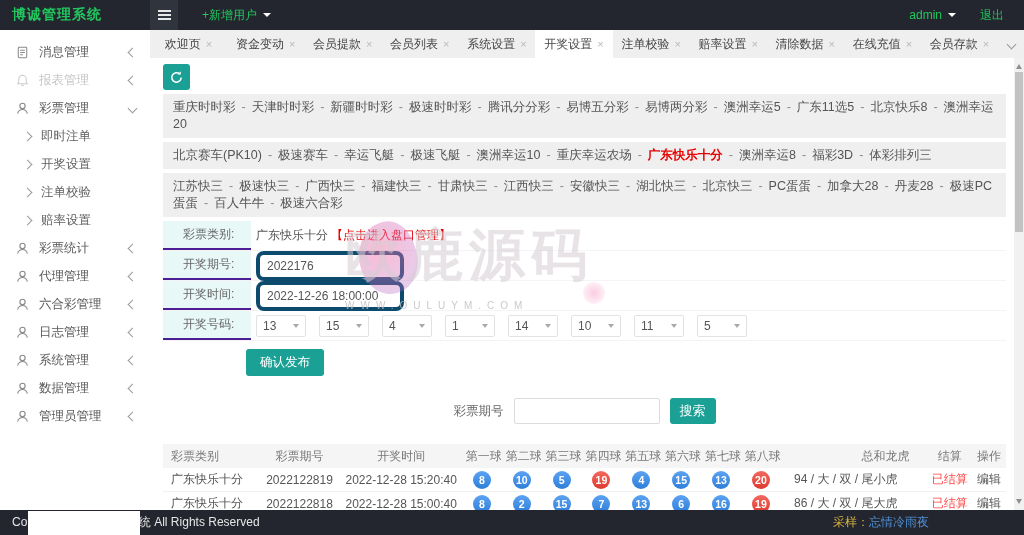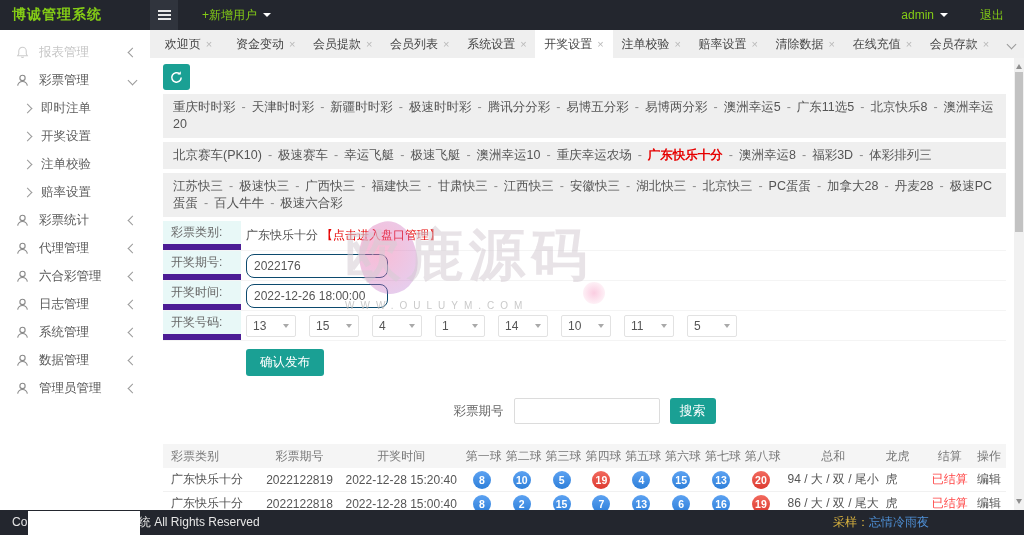--- a/index.html
+++ b/index.html
@@ -1,28 +1,28 @@
 <!DOCTYPE html>
 <html><head>
 <meta charset="utf-8">
 <style>
   html,body{margin:0;padding:0}
   body{width:1024px;height:535px;overflow:hidden;position:relative;background:#fff;
        font-family:"Liberation Sans","DejaVu Sans",sans-serif;font-size:12px;color:#555}
 
   
-  .topbar{position:absolute;top:0;left:0;right:0;height:30px;background:#23262E;color:#84cc16;
+  .topbar{position:absolute;top:0;left:0;right:0;height:30px;background:#23262E;color:#22c55e;
           display:flex;align-items:center;z-index:6}
   .brand{width:138px;padding-left:12px;font-size:14px;font-weight:bold;letter-spacing:1px;white-space:nowrap}
   .burger{width:28px;height:30px;background:#30343D;display:flex;flex-direction:column;
           justify-content:center;align-items:center;gap:2.5px;cursor:pointer}
   .burger span{width:13px;height:1.5px;background:#E8E8E8}
   .newuser{margin-left:24px;display:flex;align-items:center;gap:6px;font-size:12px;cursor:pointer}
   .caret{width:0;height:0;border:4px solid transparent;border-top-color:#fff;margin-top:4px}
-  .top-right{margin-left:auto;display:flex;gap:32px;padding-right:20px;font-size:12px}
+  .top-right{margin-left:auto;display:flex;gap:24px;padding-right:20px;font-size:12px}
   .admin-wrap{display:flex;align-items:center;gap:6px;cursor:pointer}
   .logout{cursor:pointer}
 
   
   .tabbar{position:absolute;top:30px;left:150px;right:0;height:28px;background:#EFEFEF;display:flex;z-index:5}
   #tabs{flex:1;display:flex}
   .tab{flex:1;display:flex;align-items:center;justify-content:center;gap:5px;font-size:12px;
        color:#444;cursor:pointer;white-space:nowrap}
   .tab.active{background:#fff}
   .tab-close{color:#B9B9B9;font-size:11px;line-height:1}
@@ -53,25 +53,25 @@
                display:flex;align-items:center;justify-content:center;cursor:pointer;padding:0}
 
   .link-row{background:#EFEFEF;margin-top:4px;padding:5px 10px;line-height:17px;font-size:12.5px;color:#555}
   .link-row.first{margin-top:4px}
   .link-item{cursor:pointer}
   .link-item.hot{color:#E60000;font-weight:bold}
   .link-sep{color:#8C8C8C;margin:0 6px}
 
   .form{margin-top:4px}
   .f-row{display:flex;align-items:center;height:29px;border-bottom:1px solid #F4F4F4}
-  .f-label{width:78px;align-self:stretch;display:flex;align-items:center;padding-left:8px;
-           background:#E8F8F7;color:#666;box-sizing:border-box;border-bottom:6px solid #4c1d95}
+  .f-label{width:88px;align-self:stretch;display:flex;align-items:center;padding-left:20px;
+           background:#E8F8F7;color:#666;box-sizing:border-box;border-bottom:2px solid #4c1d95}
   .f-value{display:flex;align-items:center;padding-left:5px;gap:3px}
   .red-link{color:#E60000;cursor:pointer}
-  .f-input{width:126px;height:22px;border:1px solid #0c4a6e;border-radius:8px;padding:0 7px;
+  .f-input{width:126px;height:22px;border:4px solid #0c4a6e;border-radius:8px;padding:0 7px;
            font-size:12px;color:#555;font-family:inherit;outline:none}
   .num-selects{display:flex;gap:13px}
   .n-select{width:50px;height:22px;border:1px solid #E2E2E2;border-radius:2px;background:#fff;
             display:flex;align-items:center;justify-content:space-between;padding:0 6px;
             cursor:pointer;box-sizing:border-box}
   .tri{width:0;height:0;border:3.5px solid transparent;border-top:4.5px solid #A9A9A9;margin-top:4px}
   .btn-row{padding:8px 0 10px 83px}
   .submit-btn{height:27px;padding:0 14px;background:#1AA094;color:#fff;border:none;border-radius:3px;
               font-size:12.5px;cursor:pointer;font-family:inherit}
 
@@ -82,21 +82,21 @@
   .search-btn{width:46px;height:26px;background:#1AA094;color:#fff;border:none;border-radius:3px;
               font-size:13px;cursor:pointer;font-family:inherit}
 
   .table{margin-top:20px;font-size:12px}
   .t-head{display:flex;height:24px;align-items:center;background:#F5F5F5;color:#777}
   .t-row{display:flex;height:23px;align-items:center;border-bottom:1px solid #F1F1F1;color:#555}
   .c-cat{width:96px;box-sizing:border-box;padding-left:8px}
   .c-issue{width:82px;text-align:center}
   .c-time{width:122px;text-align:center}
   .c-ball{width:40px;text-align:right}
-  .c-sum{width:105px;text-align:center}
+  .c-sum{width:105px;text-align:right}
   .c-dt{width:42px;text-align:left}
   .c-settle{width:45px;text-align:center}
   .c-act{width:34px;text-align:center}
   .ball{width:18px;height:18px;border-radius:50%;color:#fff;font-size:10.5px;font-weight:bold;
         display:flex;align-items:center;justify-content:center;margin:0 auto}
   .ball.blue{background:linear-gradient(#5CA2F2,#2E7FD9)}
   .ball.red{background:linear-gradient(#F26A5E,#DD3A30)}
   .settled{color:#FF4747}
   .edit-link{color:#555;cursor:pointer}
 
@@ -197,20 +197,30 @@
         <span class="tab-close">×</span>
       </div>
     </div>
   <div class="tab-more">
     <span class="chev down"></span>
   </div>
 </div>
 
 <div class="sidebar">
   <div id="side-items">
+      <div class="side-item">
+        <span class="icon">
+          <svg viewBox="0 0 16 16" fill="none" stroke="#8A8A8A" stroke-width="1.1">
+            <rect x="3.5" y="2.5" width="9" height="11" rx="1"></rect>
+            <path d="M5.5 5.5h5M5.5 8h5M5.5 10.5h3"></path>
+          </svg>
+        </span>
+        <span class="s-label">消息管理</span>
+        <span class="chev left"></span>
+      </div>
       <div class="side-item muted">
         <span class="icon">
           <svg viewBox="0 0 16 16" fill="none" stroke="#CCCCCC" stroke-width="1.1">
             <path d="M8 2.5a4 4 0 0 1 4 4v3l1.2 2H2.8l1.2-2v-3a4 4 0 0 1 4-4z"></path>
             <path d="M6.8 12.6a1.3 1.3 0 0 0 2.4 0"></path>
           </svg>
         </span>
         <span class="s-label">报表管理</span>
         <span class="chev left"></span>
       </div>

